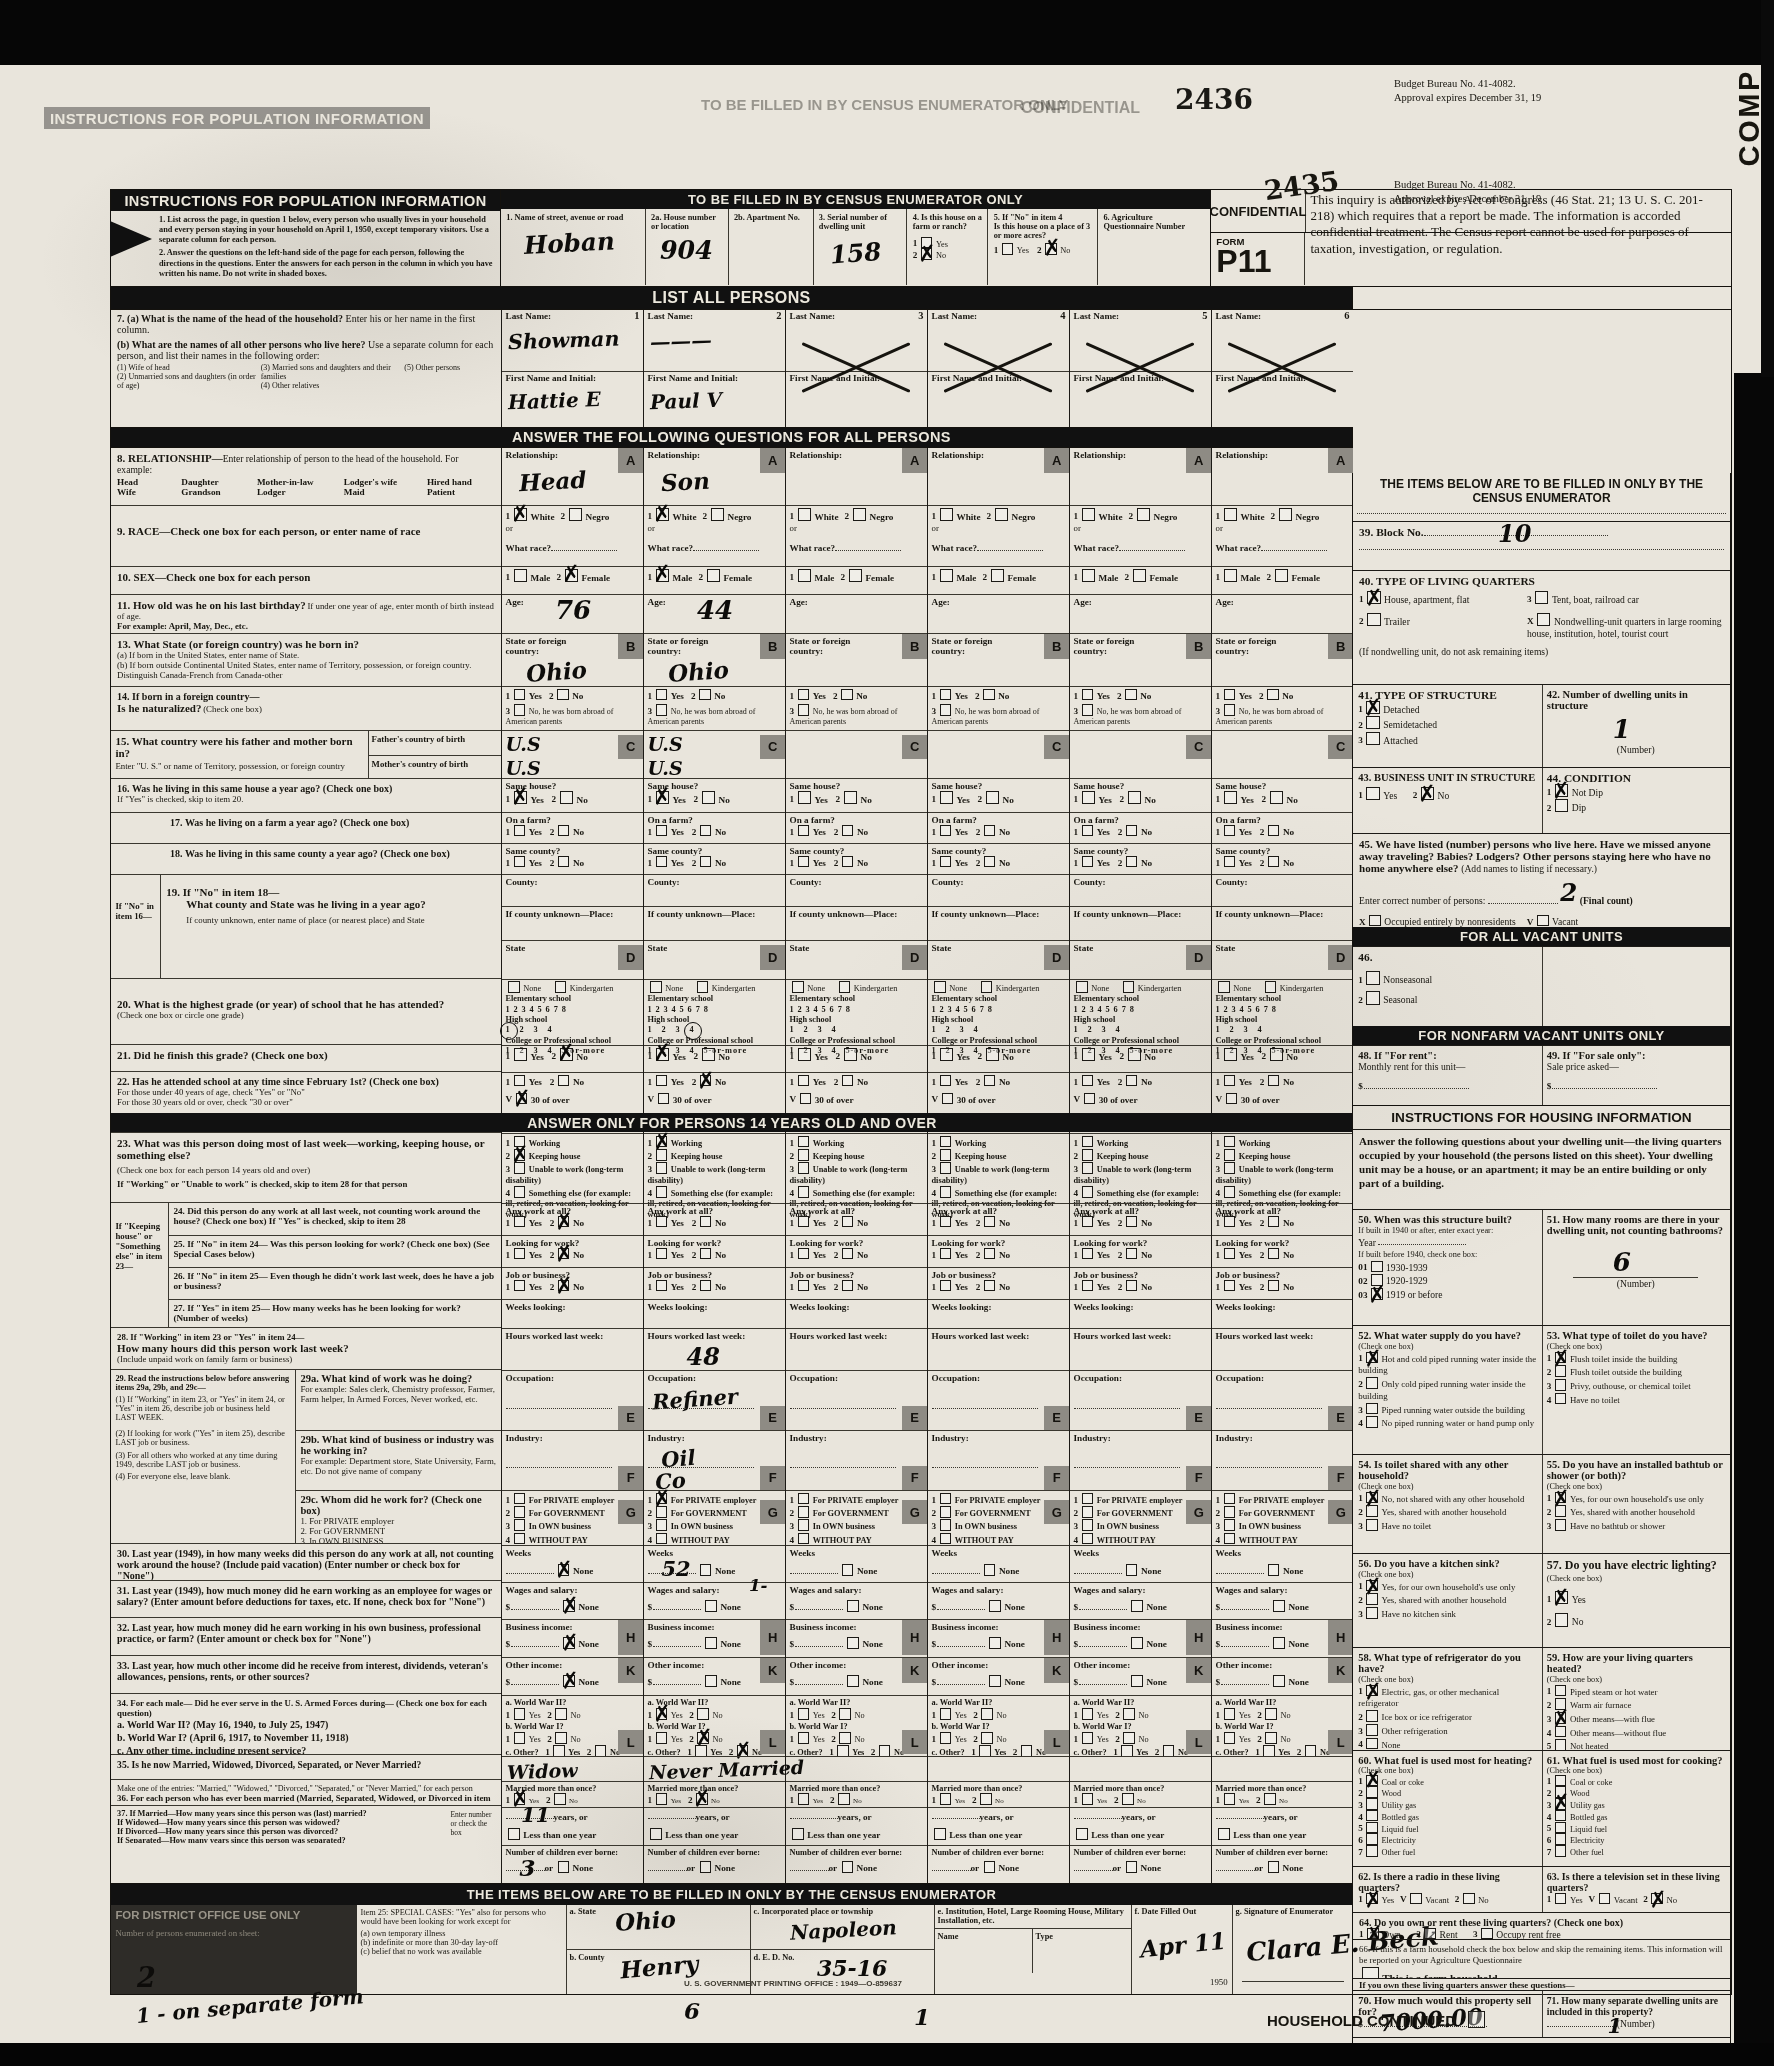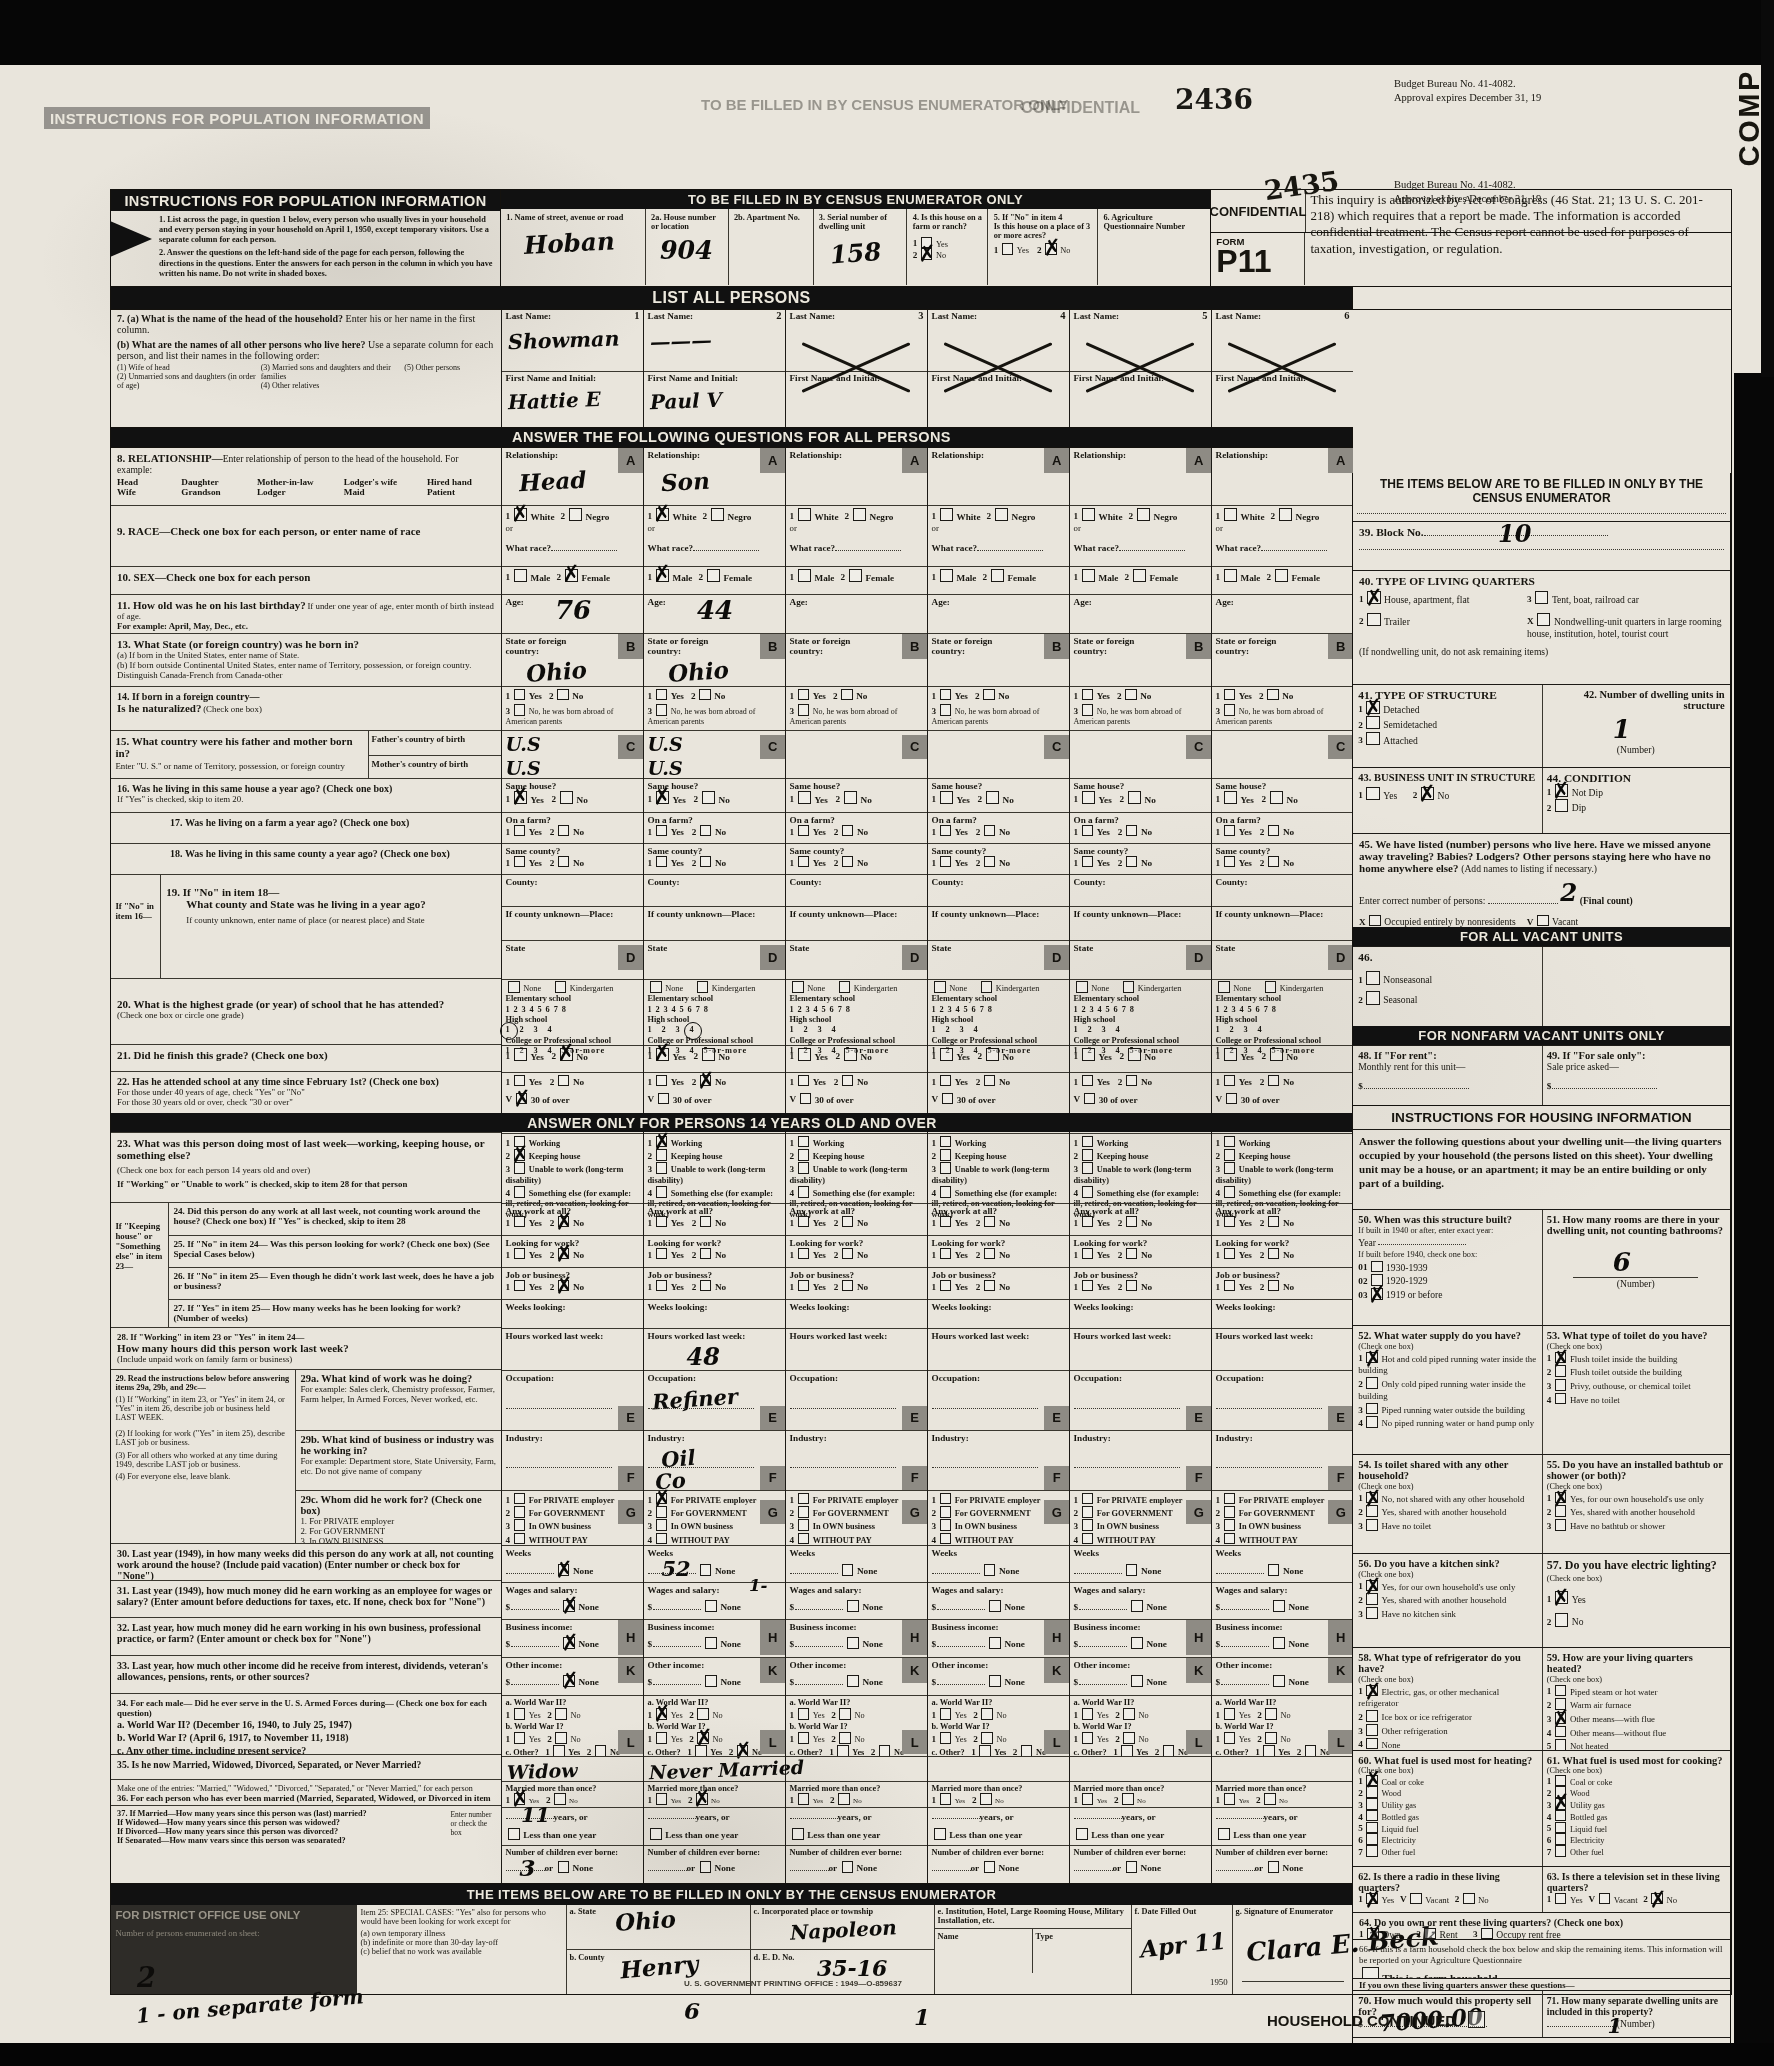--- a/index.html
+++ b/index.html
@@ -378,21 +378,21 @@
               <div class="qn" style="font-size:10px;">31.  Last year (1949), how much money did he earn working as an employee for wages or salary?  (Enter amount before deductions for taxes, etc.   If none, check box for "None")</div>
             </div>
           <div class="lrow" style="height:38px;">
               <div class="qn" style="font-size:10px;">32.  Last year, how much money did he earn working in his own business, professional practice, or farm?  (Enter amount or check box for "None")</div>
             </div>
           <div class="lrow" style="height:38px;">
               <div class="qn" style="font-size:10px;">33.  Last year, how much other income did he receive from interest, dividends, veteran's allowances, pensions, rents, or other sources?</div>
             </div>
           <div class="lrow" style="height:61px;">
               <div class="qs b">34.  For each male— Did he ever serve in the U. S. Armed Forces during— (Check one box for each question)</div>
-            <div class="qn" style="font-size:10px;margin-top:1.8px;">a.  World War II?   (December 16, 1940, to July 25, 1947)</div>
+            <div class="qn" style="font-size:10px;margin-top:1.8px;">a.  World War II?   (May 16, 1940, to July 25, 1947)</div>
             <div class="qn" style="font-size:10px;margin-top:1.8px;">b.  World War I?   (April 6, 1917, to November 11, 1918)</div>
             <div class="qn" style="font-size:10px;margin-top:1.8px;">c.  Any other time, including present service?</div>
             </div>
           <div class="lrow" style="height:25.4px;">
               <div class="qn" style="font-size:9.6px;">35.  Is he now Married, Widowed, Divorced, Separated, or Never Married?</div>
             </div>
           <div class="lrow" style="height:25.4px;">
               <div class="qs" style="font-size:8px;">Make one of the entries: "Married," "Widowed," "Divorced," "Separated," or "Never Married," for each person</div>
             <div class="qs b" style="font-size:8.8px;">36.  For each person who has ever been married (Married, Separated, Widowed, or Divorced in item 35)— Has this person been married more than once?  (Check one box)</div>
             </div>
@@ -1318,21 +1318,21 @@
       </div>
       <div class="hrow" style="height:83px;padding:0;">
         <div class="vline" style="left:50%;"></div>
         <div class="hcell" style="left:0;width:50%;">
           <div class="htitle">41.  TYPE OF STRUCTURE</div>
           <div class="hopt"><span class="n">1</span><span class="cb on"></span><span>Detached</span></div>
           <div class="hopt"><span class="n">2</span><span class="cb"></span><span>Semidetached</span></div>
           <div class="hopt"><span class="n">3</span><span class="cb"></span><span>Attached</span></div>
         </div>
         <div class="hcell" style="left:50%;width:50%;">
-          <div class="htitle" style="font-size:10.5px;text-align:right;">42.  Number of dwelling units in structure</div>
+          <div class="htitle" style="font-size:10.5px;">42.  Number of dwelling units in structure</div>
           <div class="hw" style="font-size:25.4px;margin:3.5px 0 0 66px;">1</div>
           <div class="hopt" style="text-align:center;">(Number)</div>
         </div>
       </div>
       <div class="hrow" style="height:66px;padding:0;">
         <div class="vline" style="left:50%;"></div>
         <div class="hcell" style="left:0;width:50%;">
           <div class="htitle" style="font-size:10.5px;">43.  BUSINESS UNIT IN STRUCTURE</div>
           <div class="hopt" style="margin-top:4.4px;"><span class="n">1</span><span class="cb"></span><span>Yes</span>
             <span class="n" style="margin-left:13px;">2</span><span class="cb on"></span><span>No</span></div>

